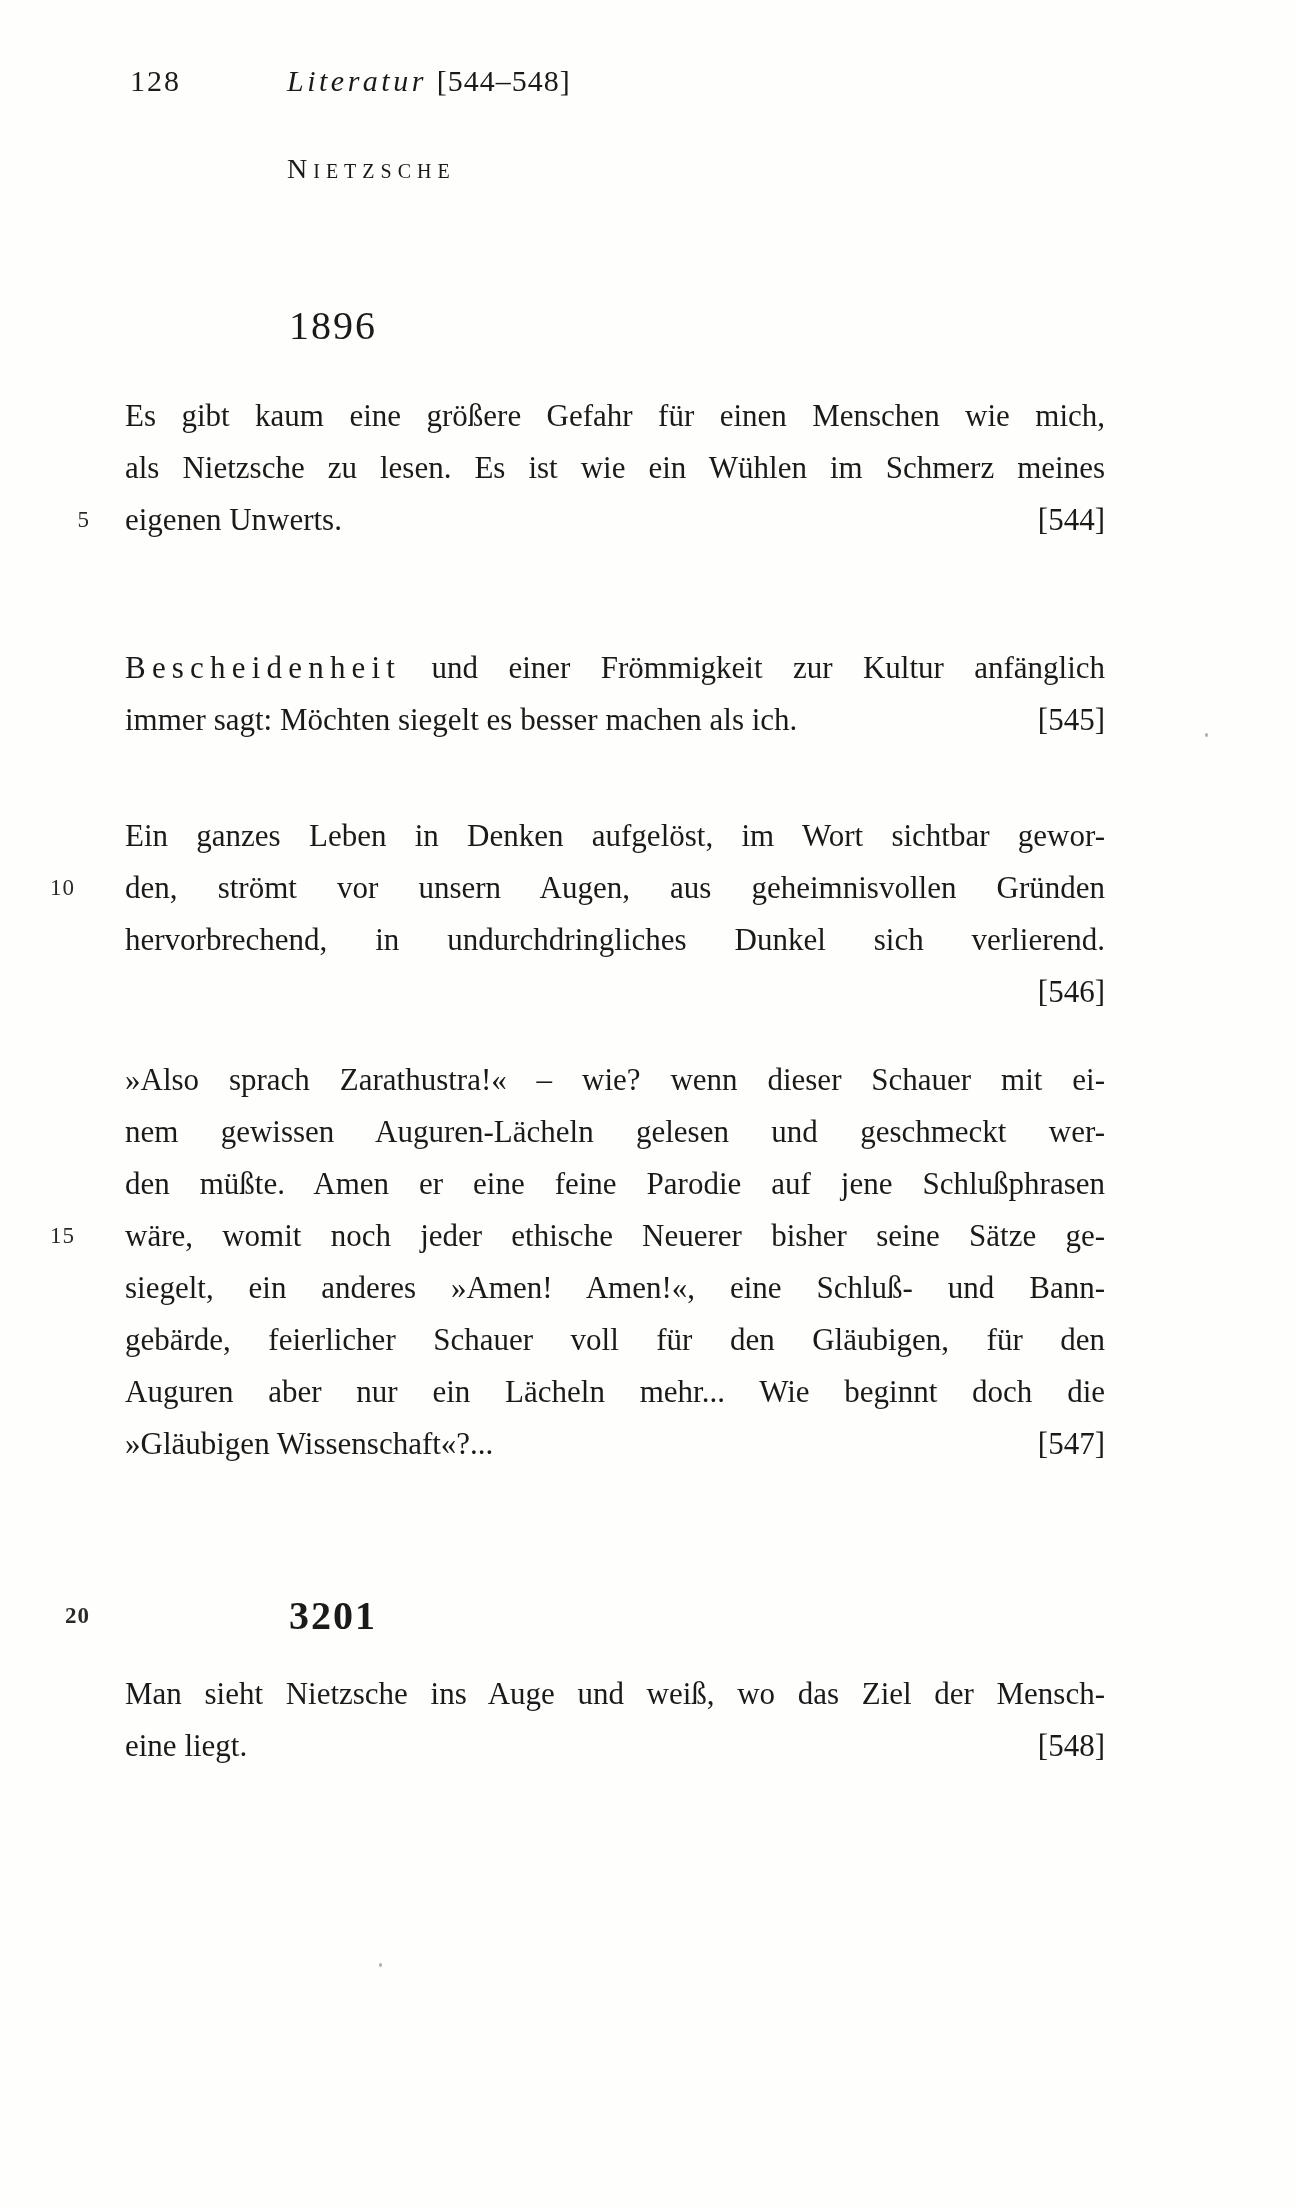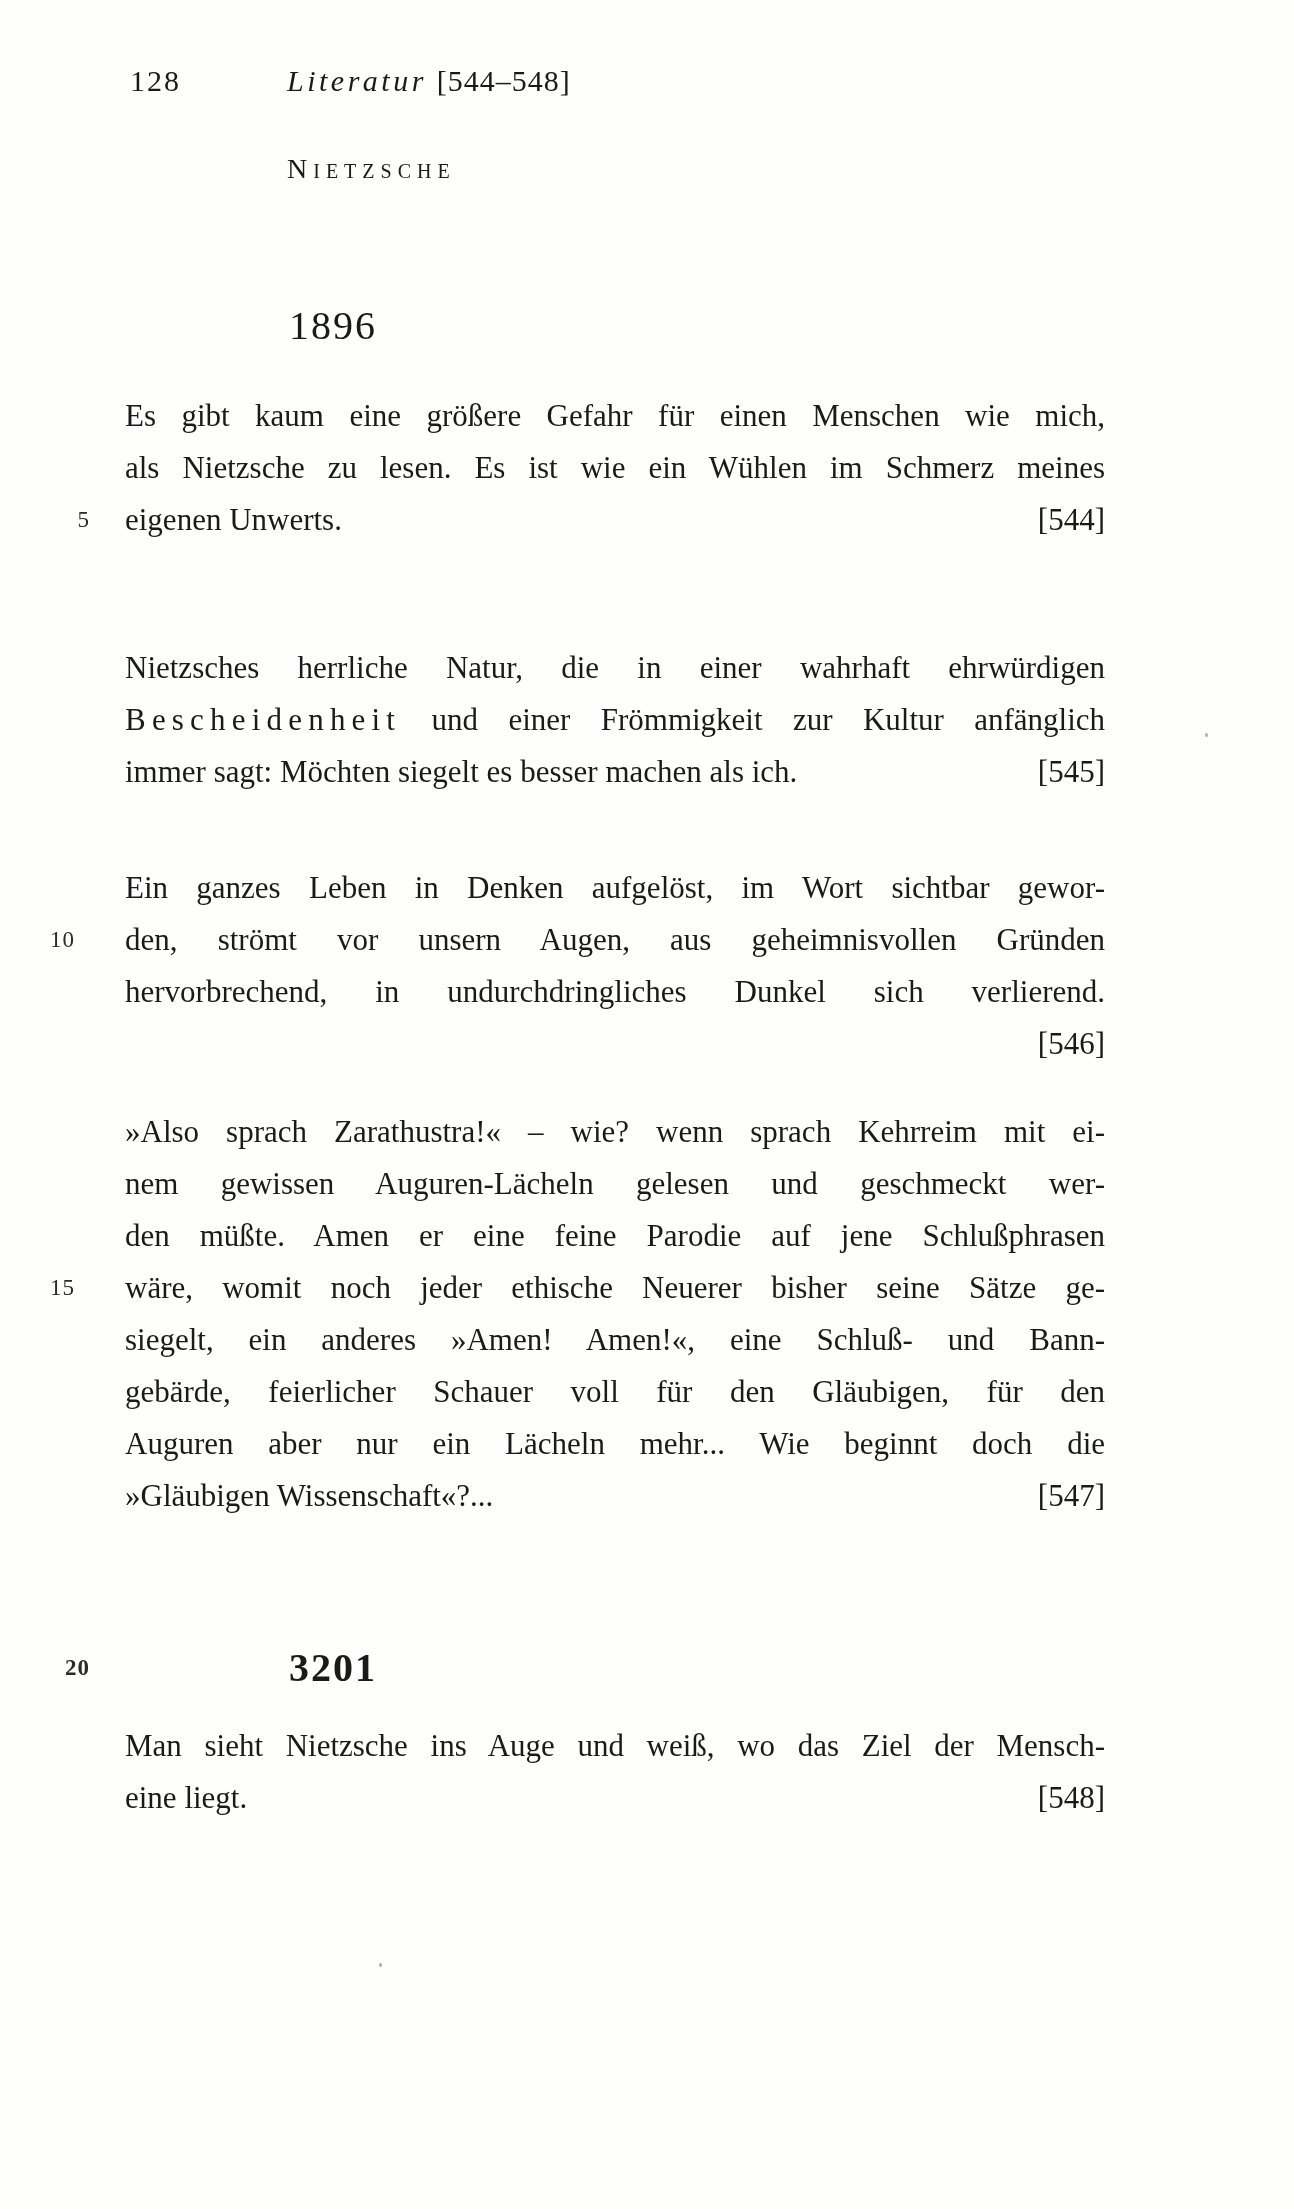--- a/index.html
+++ b/index.html
@@ -66,38 +66,37 @@
       <div class="para">
         <div class="line j"><span>Es gibt kaum eine größere Gefahr für einen Menschen wie mich,</span></div>
         <div class="line j"><span>als Nietzsche zu lesen. Es ist wie ein Wühlen im Schmerz meines</span></div>
         <div class="line with-ref">
           <span class="mnum">5</span>
           <span>eigenen Unwerts.</span>
           <span class="ref">[544]</span>
         </div>
       </div>
       <div class="para">
-        <div class="line j"><span>Nietzsches herrliche Natur, die in einer wahrhaft ehrwürdigen</span></div>
         <div class="line j"><span><span class="spaced">Bescheidenheit</span> und einer Frömmigkeit zur Kultur anfänglich</span></div>
         <div class="line with-ref">
           <span>immer sagt: Möchten siegelt es besser machen als ich.</span>
           <span class="ref">[545]</span>
         </div>
       </div>
       <div class="para">
         <div class="line j"><span>Ein ganzes Leben in Denken aufgelöst, im Wort sichtbar gewor-</span></div>
         <div class="line j"><span class="mnum">10</span><span>den, strömt vor unsern Augen, aus geheimnisvollen Gründen</span></div>
         <div class="line j"><span>hervorbrechend, in undurchdringliches Dunkel sich verlierend.</span></div>
         <div class="line with-ref">
           <span></span>
           <span class="ref">[546]</span>
         </div>
       </div>
       <div class="para">
-        <div class="line j"><span>»Also sprach Zarathustra!« – wie? wenn sprach Kehrreim mit ei-</span></div>
+        <div class="line j"><span>»Also sprach Zarathustra!« – wie? wenn dieser Schauer mit ei-</span></div>
         <div class="line j"><span>nem gewissen Auguren-Lächeln gelesen und geschmeckt wer-</span></div>
         <div class="line j"><span>den müßte. Amen er eine feine Parodie auf jene Schlußphrasen</span></div>
         <div class="line j"><span class="mnum">15</span><span>wäre, womit noch jeder ethische Neuerer bisher seine Sätze ge-</span></div>
         <div class="line j"><span>siegelt, ein anderes »Amen! Amen!«, eine Schluß- und Bann-</span></div>
         <div class="line j"><span>gebärde, feierlicher Schauer voll für den Gläubigen, für den</span></div>
         <div class="line j"><span>Auguren aber nur ein Lächeln mehr... Wie beginnt doch die</span></div>
         <div class="line with-ref">
           <span>»Gläubigen Wissenschaft«?...</span>
           <span class="ref">[547]</span>
         </div>

